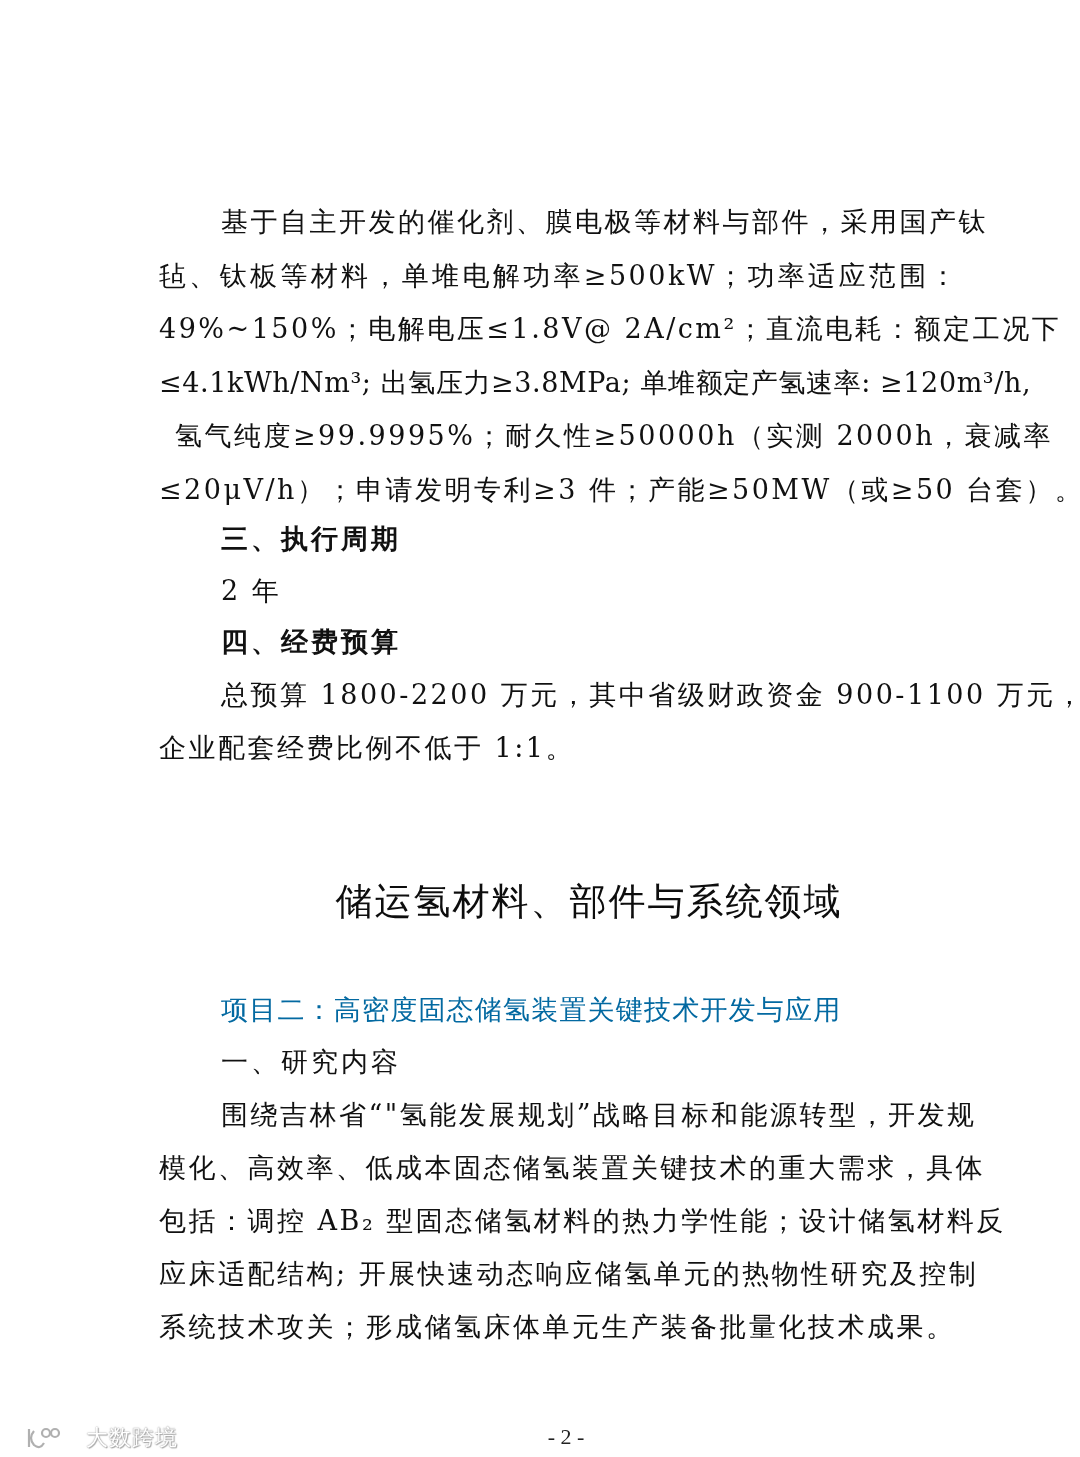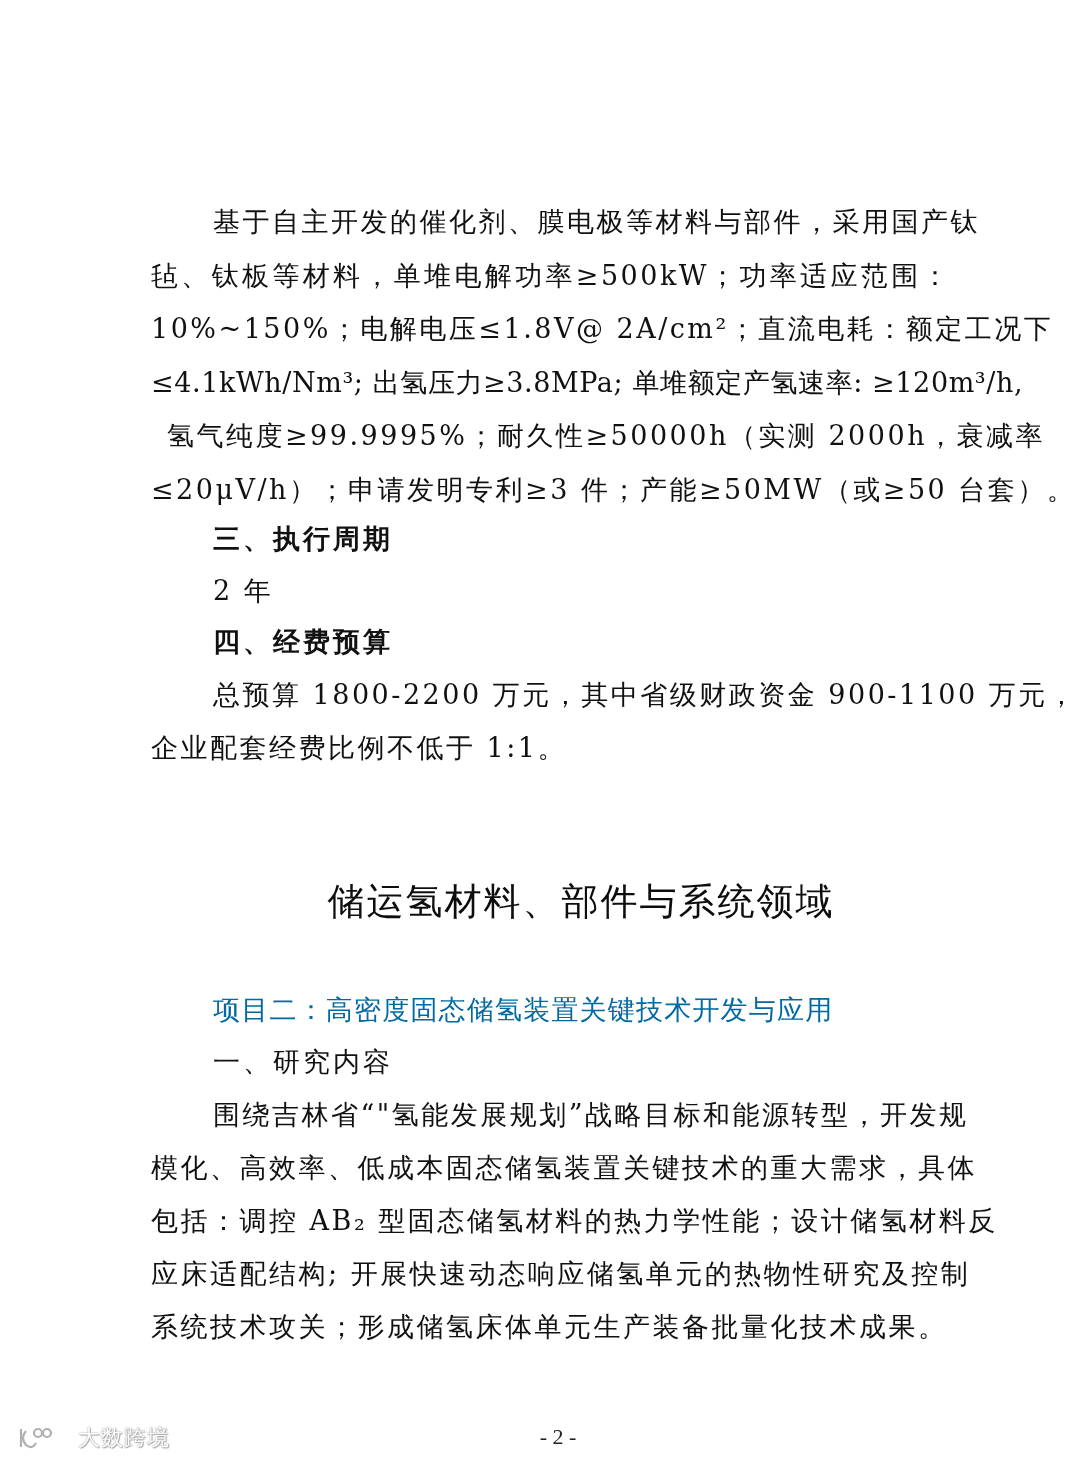--- a/index.html
+++ b/index.html
@@ -10,21 +10,21 @@
     body {
       width: 1080px;
       height: 1457px;
       position: relative;
       overflow: hidden;
       color: #111111;
       font-family: "DejaVu Serif", "Liberation Serif", serif;
     }
     .page {
       position: absolute;
-      left: 8px; top: 0;
+      left: 16px; top: 0;
       width: 960px;
       height: 1457px;
     }
     .line {
       position: absolute;
       left: 143px;
       width: 800px;
       height: 54px;
       line-height: 54px;
       font-size: 27px;
@@ -105,21 +105,21 @@
       height: 26px;
     }
   </style>
 </head>
 <body>
 
 <div class="page">
 
   <div class="line indent" style="top:195px;">基于自主开发的催化剂、膜电极等材料与部件，采用国产钛</div>
   <div class="line" style="top:249px;">毡、钛板等材料，单堆电解功率≥500kW；功率适应范围：</div>
-  <div class="line" style="top:302px;">10%~150%；电解电压≤1.8V@ 2A/cm²；直流电耗：额定工况下</div>
+  <div class="line" style="top:302px;">49%~150%；电解电压≤1.8V@ 2A/cm²；直流电耗：额定工况下</div>
   <div class="line" style="top:356px; letter-spacing:0.6px;">≤4.1kWh/Nm³; 出氢压力≥3.8MPa; 单堆额定产氢速率: ≥120m³/h,</div>
   <div class="line" style="top:409px;margin-left:16px;">氢气纯度≥99.9995%；耐久性≥50000h（实测 2000h，衰减率</div>
   <div class="line last" style="top:463px;">≤20μV/h）；申请发明专利≥3 件；产能≥50MW（或≥50 台套）。</div>
 
   <div class="line indent heading-bold" style="top:512px;">三、执行周期</div>
   <div class="line indent plain-left" style="top:564px;">2 年</div>
 
   <div class="line indent heading-bold" style="top:615px;">四、经费预算</div>
   <div class="line indent" style="top:668px;">总预算 1800-2200 万元，其中省级财政资金 900-1100 万元，</div>
   <div class="line last" style="top:721px;">企业配套经费比例不低于 1:1。</div>

